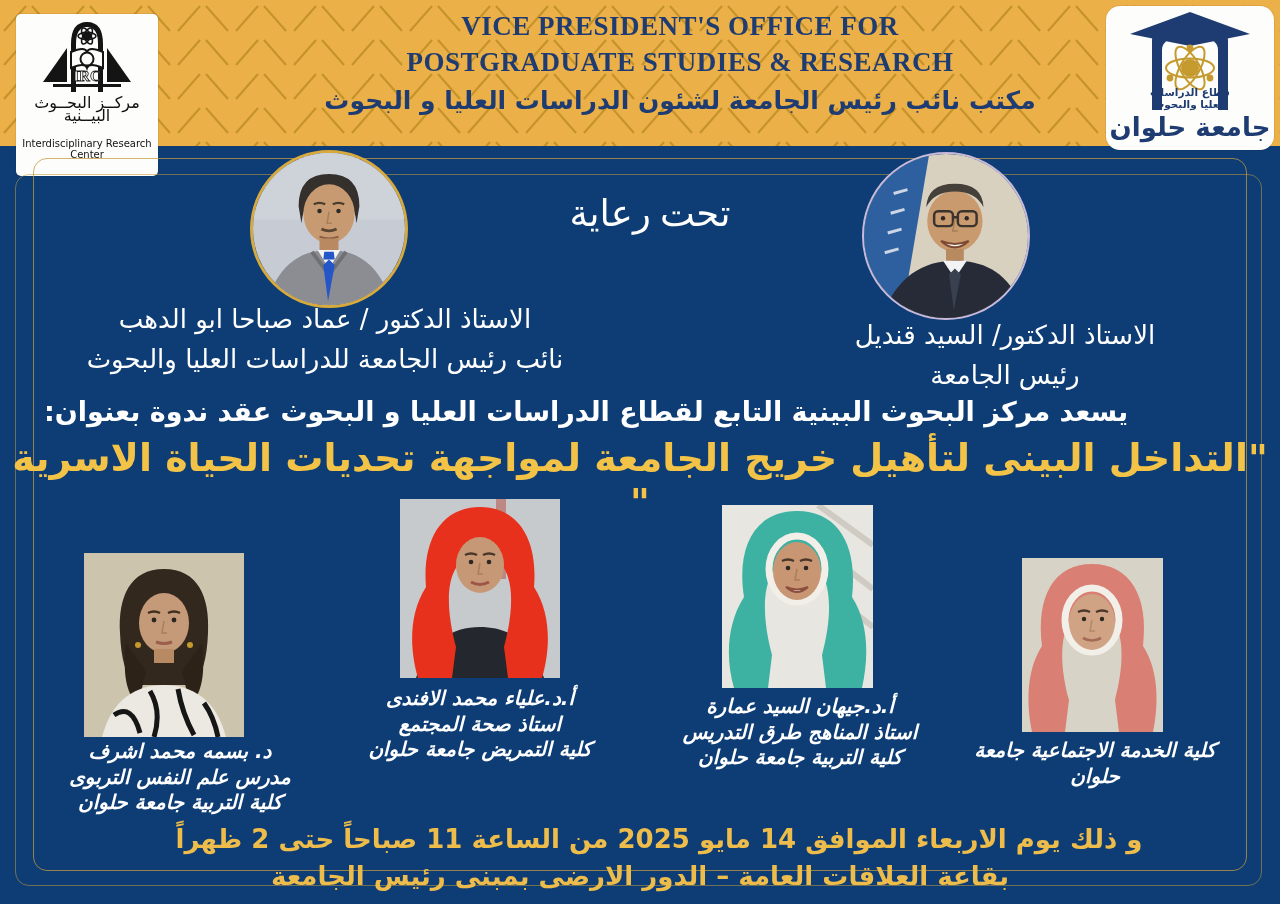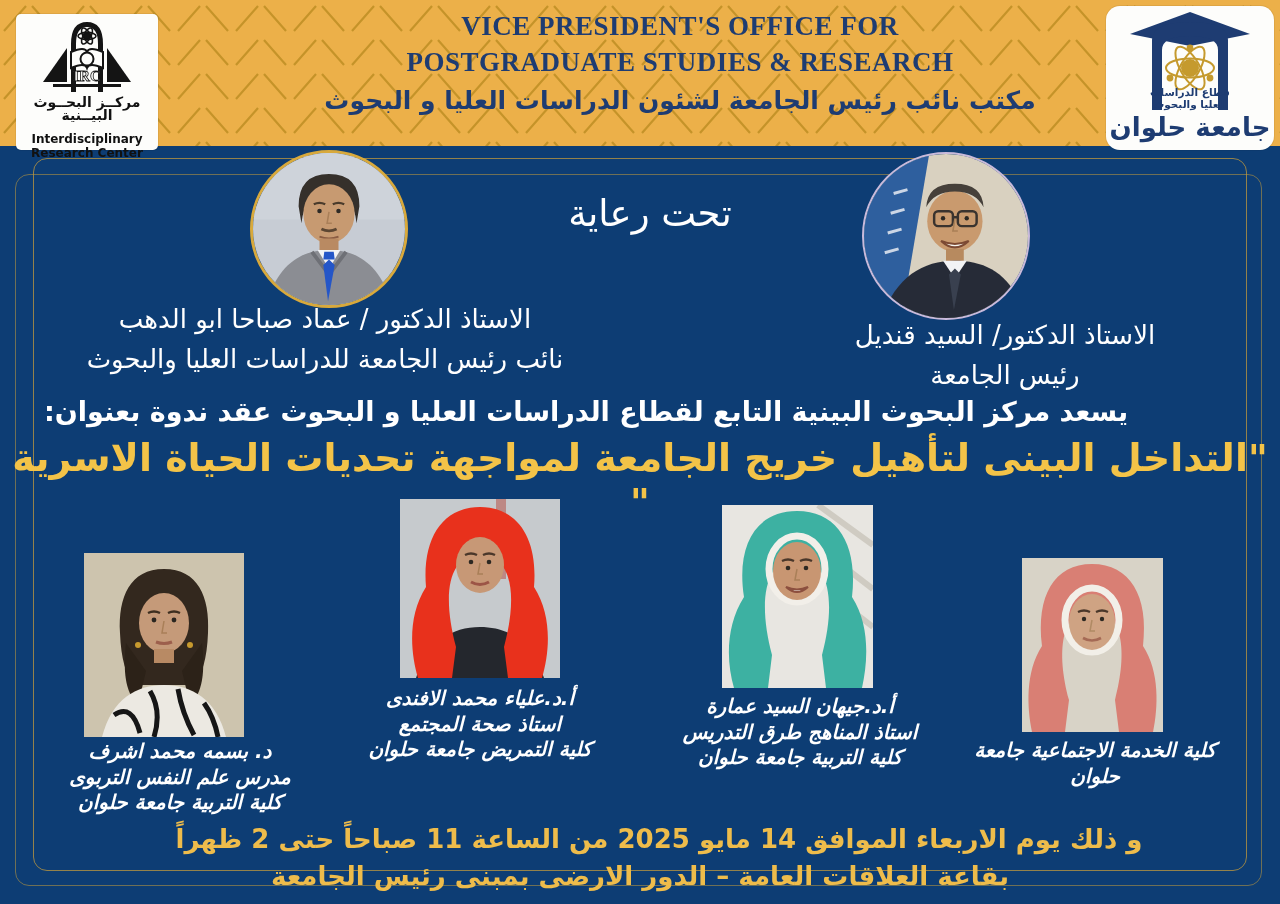--- a/index.html
+++ b/index.html
@@ -12,34 +12,34 @@
   .poster{position:relative;width:1280px;height:904px;background:var(--navy);overflow:hidden;}
 
   
   .banner{position:absolute;left:0;top:0;width:1280px;height:146px;background:var(--banner-gold);}
   .banner-pattern{position:absolute;inset:0;width:100%;height:100%;display:block;}
   .banner-center{position:absolute;left:300px;top:8px;width:760px;text-align:center;color:var(--banner-text);}
   .banner-en{font-family:"Liberation Serif",serif;font-weight:bold;font-size:27px;line-height:36px;letter-spacing:.5px;}
   .banner-ar{direction:rtl;font-weight:bold;font-size:25px;margin-top:6px;}
 
   .logo-box{position:absolute;background:#fdfdfb;box-shadow:0 0 0 1px rgba(0,0,0,.06);}
-  .logo-irc{left:16px;top:14px;width:142px;height:136px;border-radius:5px;text-align:center;}
+  .logo-irc{left:16px;top:14px;width:142px;height:162px;border-radius:5px;text-align:center;}
   .logo-irc svg{display:block;margin:4px auto 0;}
-  .irc-ar{direction:rtl;font-size:14px;font-weight:bold;color:#111;line-height:13px;}
-  .irc-en{font-size:12px;font-weight:bold;color:#111;margin-top:10px;}
+  .irc-ar{direction:rtl;font-size:16px;font-weight:normal;color:#111;line-height:13px;}
+  .irc-en{font-size:10px;font-weight:normal;color:#111;margin-top:16px;}
   .logo-helwan{left:1106px;top:6px;width:168px;height:144px;border-radius:14px;text-align:center;overflow:hidden;}
   .logo-helwan svg{display:block;margin:0 auto;}
 
   
   .frame{position:absolute;border:1px solid rgba(193,154,60,.75);border-radius:14px;pointer-events:none;}
   .frame-a{left:33px;top:158px;width:1214px;height:713px;}
   .frame-b{left:15px;top:174px;width:1247px;height:712px;border-color:rgba(193,154,60,.55);}
 
   
-  .patronage-label{position:absolute;left:510px;top:192px;width:280px;text-align:center;color:var(--white);font-size:37px;direction:rtl;}
+  .patronage-label{position:absolute;left:510px;top:192px;width:280px;text-align:center;color:var(--white);font-size:37px;direction:rtl;font-family:Liberation Serif, serif;}
   .circle-photo{position:absolute;border-radius:50%;overflow:hidden;}
   .circle-photo svg{display:block;width:100%;height:100%;}
   .photo-vp{left:250px;top:150px;width:158px;height:158px;border:3px solid #d8a93c;}
   .photo-pres{left:862px;top:152px;width:168px;height:168px;border:2px solid #c9badb;}
   .patron-caption{position:absolute;text-align:center;color:var(--white);direction:rtl;font-size:26px;line-height:40px;}
   .patron-caption-vp{left:85px;top:299px;width:480px;}
   .patron-caption-pres{left:795px;top:315px;width:420px;}
 
   
   .intro-line{position:absolute;left:0;top:396px;width:1172px;text-align:center;color:var(--white);

